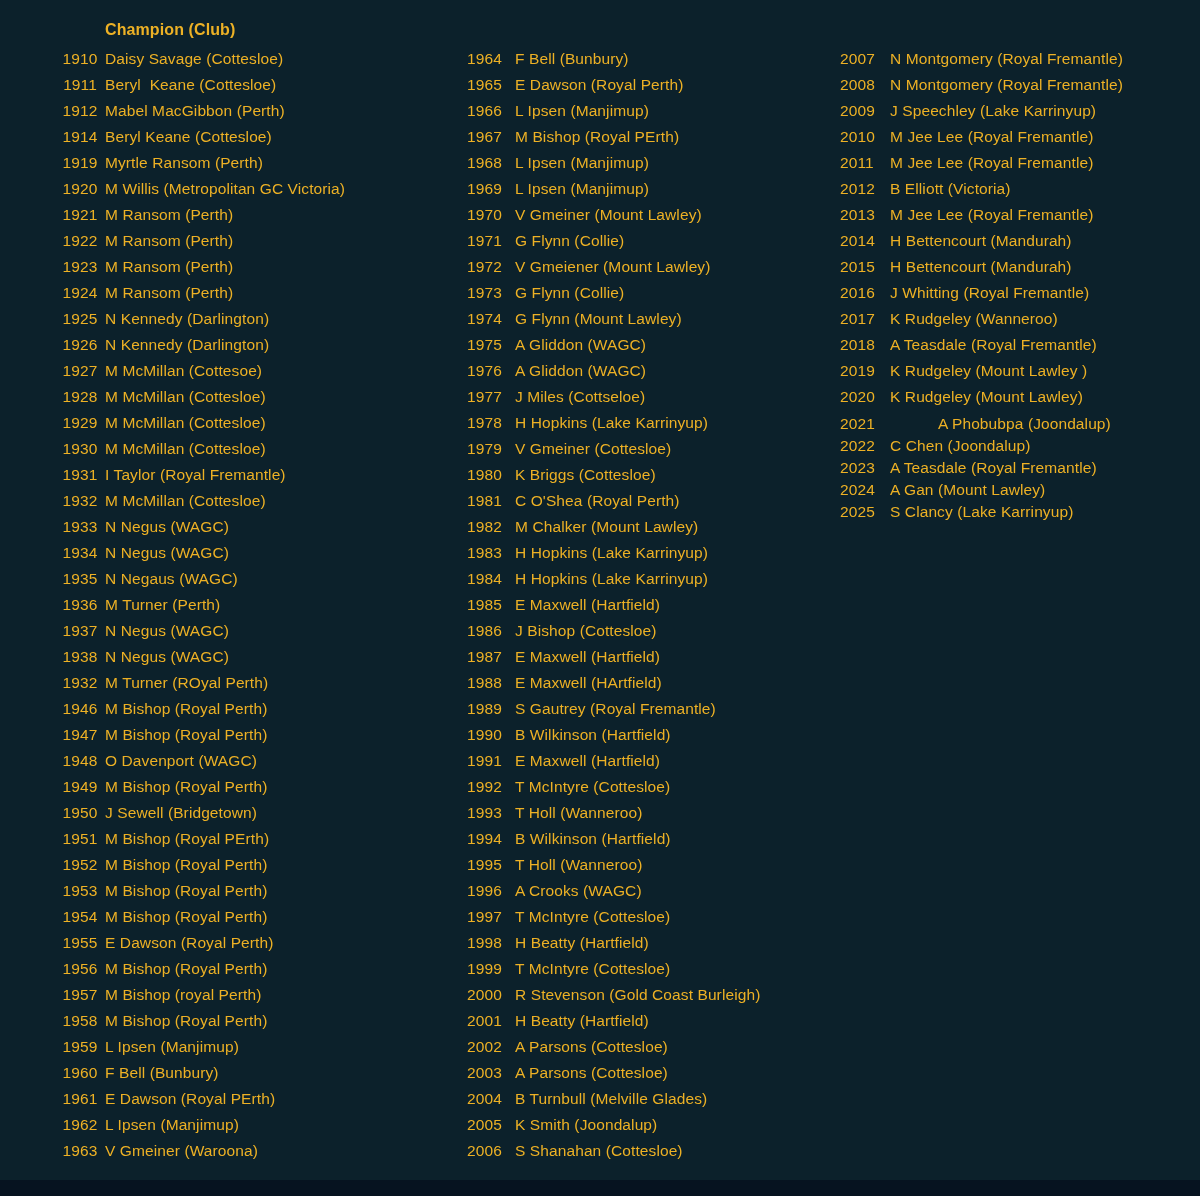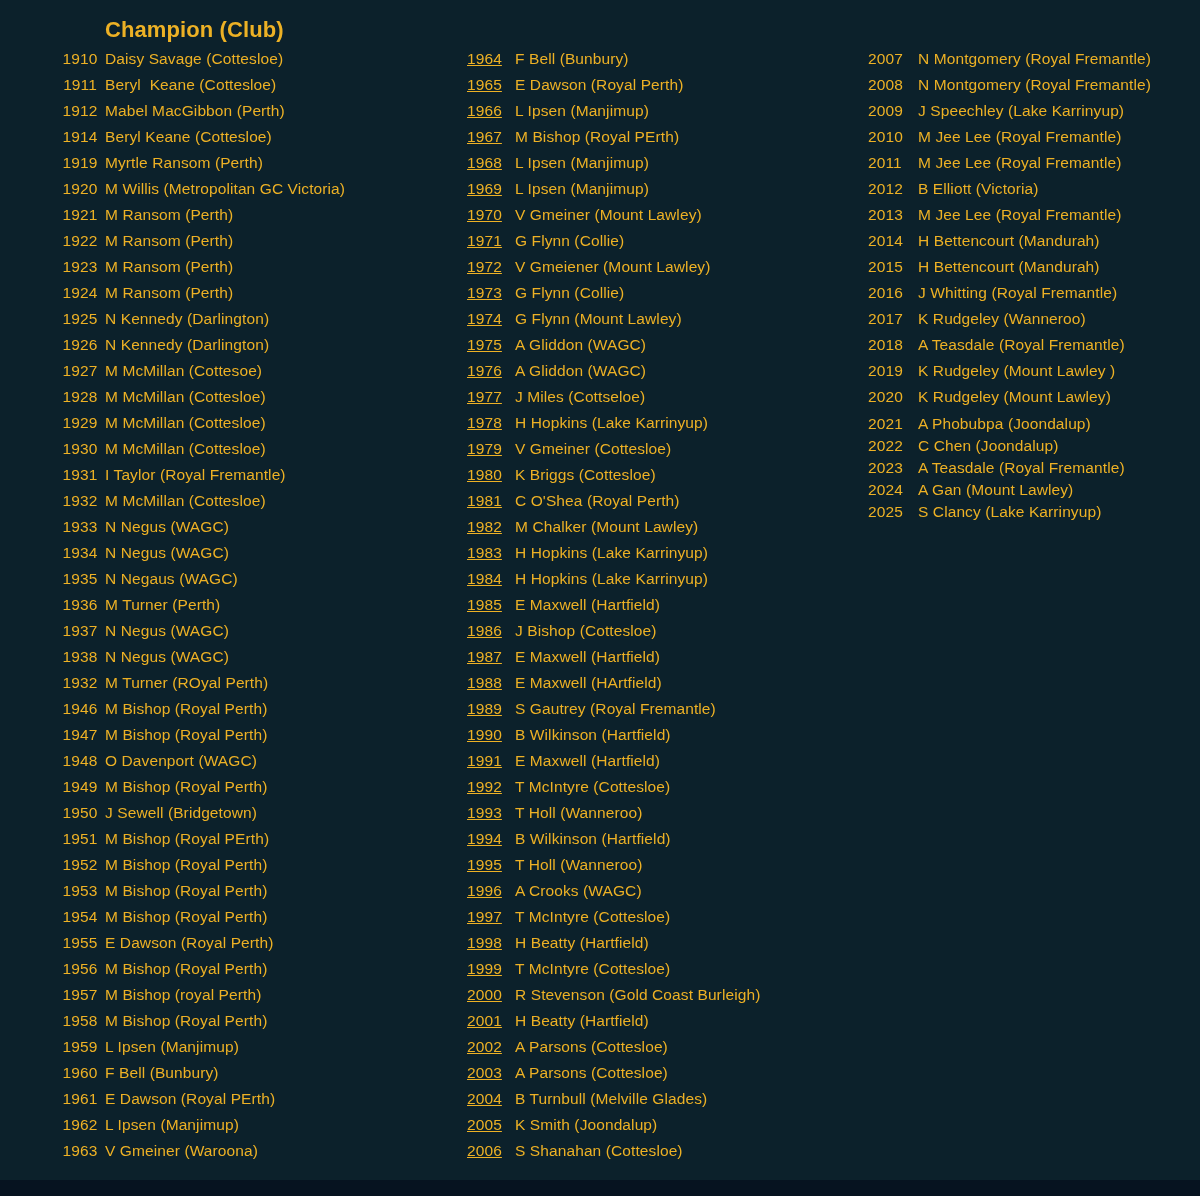--- a/index.html
+++ b/index.html
@@ -19,50 +19,50 @@
   .page{
     position:absolute;
     inset:0;
     color:var(--text);
   }
   .header{
     position:absolute;
     left:105px;
     top:18px;
     margin:0;
-    font-size:22px;
+    font-size:16px;
     line-height:24px;
     font-weight:700;
     letter-spacing:0.1px;
     color:var(--text);
   }
   .col{
     position:absolute;
     top:46px;
   }
   .col1{left:55px;text-align:center;}
   .col2{left:467px;}
-  .col3{left:868px;}
+  .col3{left:840px;}
   .row{
     height:26px;
     display:flex;
     align-items:center;
     font-size:15.5px;
     letter-spacing:0.1px;
   }
   .row .year{
     flex:none;
     width:50px;
   }
-  .col2 .row .year{width:48px;text-decoration:underline;}
+  .col2 .row .year{width:48px;}
   .row .name{
     white-space:pre;
   }
   .row.compressed{height:22px;}
-  .row:not(.compressed) + .row.compressed{margin-top:3px;}
+  .row:not(.compressed) + .row.compressed{margin-top:3px;gap:48px;}
   .footer-strip{
     position:absolute;
     left:0;
     top:1180px;
     width:1200px;
     height:16px;
     background:var(--strip);
   }
 </style>
 </head>

